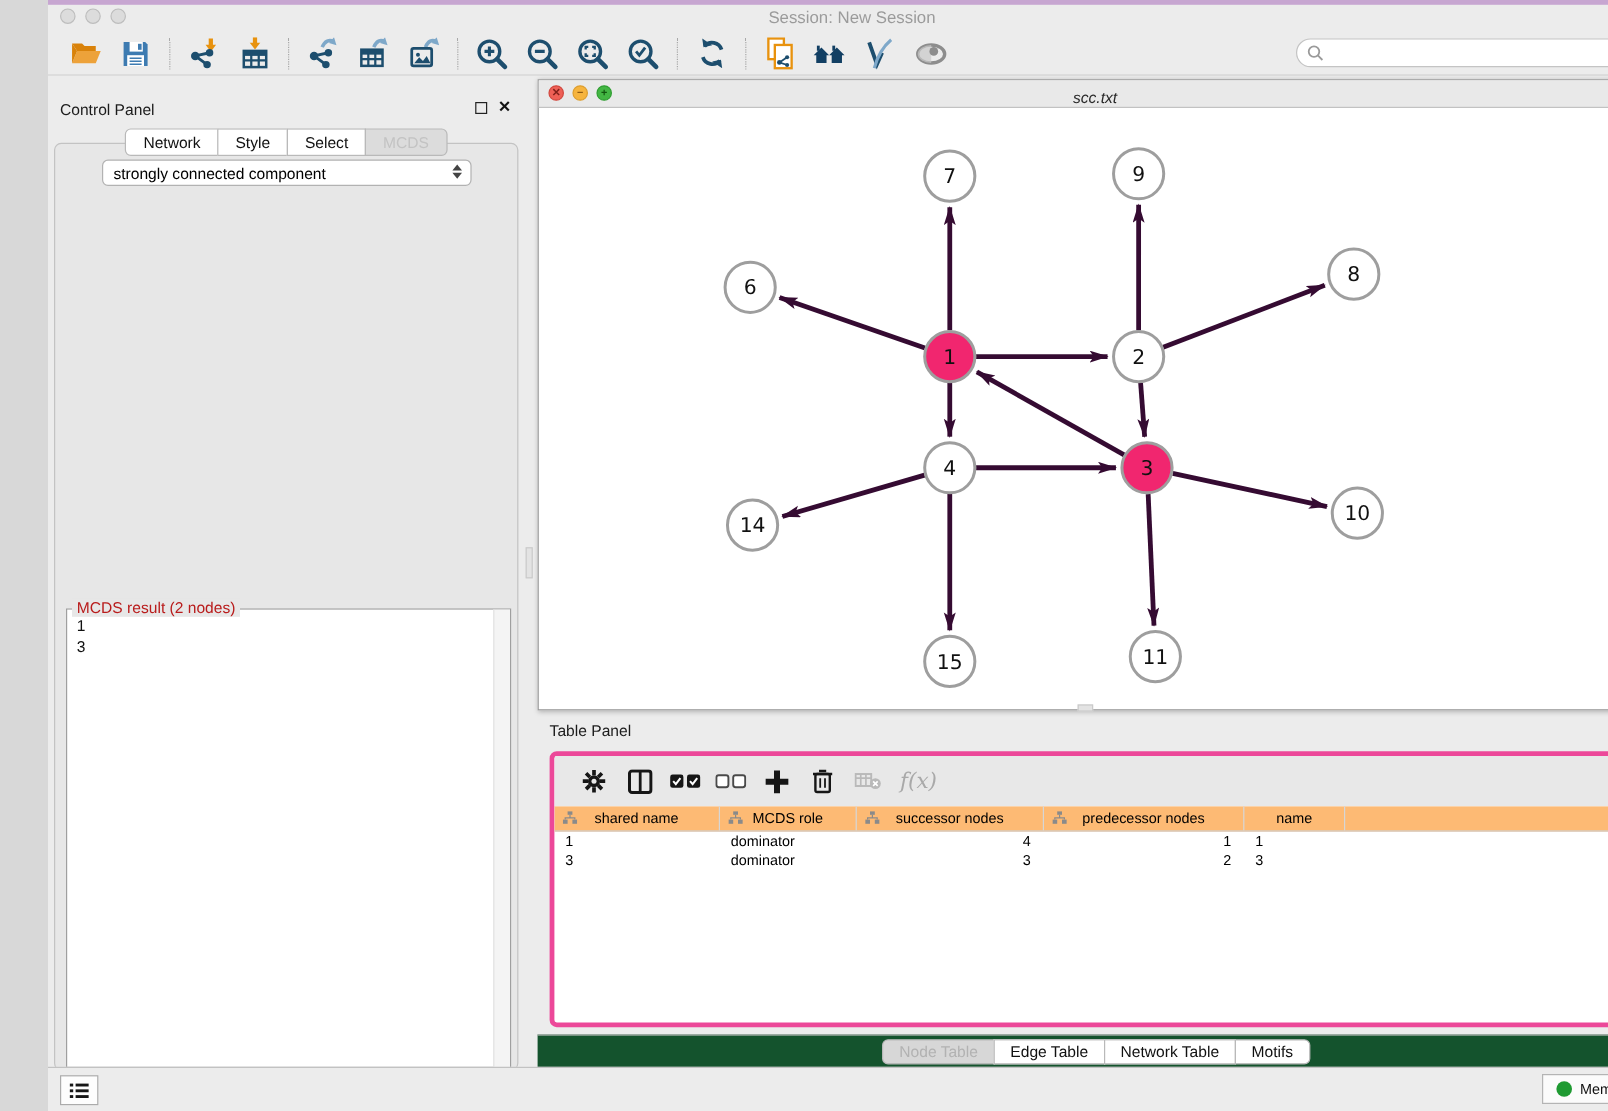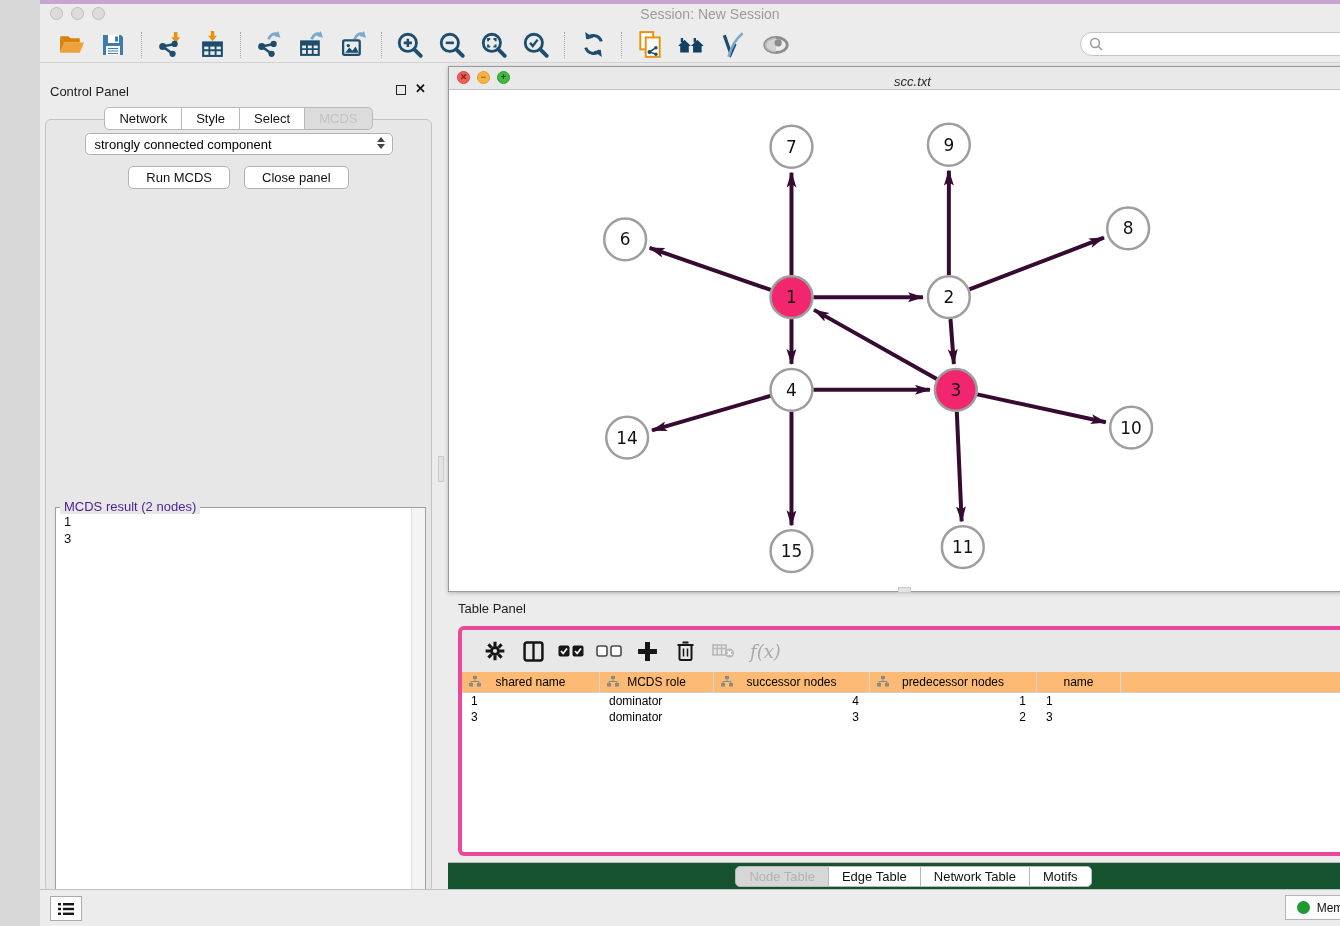--- a/index.html
+++ b/index.html
@@ -38,21 +38,21 @@
   .opt-label{margin-top:38px;text-align:center;font-size:13px;color:#111;}
   .opt-select{margin:13px auto 0;width:308px;height:22px;background:#fff;border:1px solid #b2b2b2;border-radius:5px;
               display:flex;align-items:center;padding:0 9px;font-size:13px;box-sizing:border-box;position:relative;cursor:pointer;}
   .stepper{position:absolute;right:7px;top:3px;display:flex;flex-direction:column;gap:2px;}
   .stepper i{display:block;width:0;height:0;border-left:4px solid transparent;border-right:4px solid transparent;}
   .stepper .up{border-bottom:5px solid #444;}
   .stepper .dn{border-top:5px solid #444;}
   .btn-row{display:flex;justify-content:center;gap:14px;margin-top:11px;}
   .cp-btn{background:#fff;border:1px solid #b2b2b2;border-radius:5px;padding:3px 17px;font-size:13px;color:#111;cursor:pointer;}
   .mcds-fieldset{position:absolute;left:9px;top:387px;width:369px;height:381px;background:#fff;border:1px solid #9f9f9f;}
-  .mcds-legend{position:absolute;top:-9px;left:4px;background:#e7e7e7;padding:0 4px;font-size:13px;color:#4c1d95;}
+  .mcds-legend{position:absolute;top:-9px;left:4px;background:#e7e7e7;padding:0 4px;font-size:13px;color:#b91c1c;}
   .mcds-lines{padding:5px 8px;font-size:13px;line-height:17px;color:#111;}
   .mcds-scroll{position:absolute;right:0;top:0;bottom:0;width:13px;background:#f4f4f4;border-left:1px solid #e2e2e2;}
   
   .network-window{position:absolute;left:408px;top:66px;width:929px;height:526px;background:#fff;
                   border:1px solid #9a9a9a;box-sizing:border-box;box-shadow:0 1px 4px rgba(0,0,0,.25);}
   .nw-titlebar{position:absolute;top:0;left:0;right:0;height:22px;background:#e9e9e9;border-bottom:1px solid #c2c2c2;}
   .mac-btns{position:absolute;left:8px;top:4px;display:flex;gap:7px;}
   .mac{width:13px;height:13px;border-radius:50%;box-sizing:border-box;font-size:9px;font-weight:bold;
        display:flex;align-items:center;justify-content:center;cursor:pointer;line-height:1;}
   .mac-close{background:#ee6056;border:1px solid #d2473e;color:#81201a;}
@@ -266,24 +266,20 @@
         <div class="tab">Select</div>
         <div class="tab active">MCDS</div>
       </div>
     <div class="cp-body">
       <div class="opt-select">
         <span>strongly connected component</span>
         <span class="stepper">
             <i class="up"></i>
             <i class="dn"></i>
           </span>
-      </div>
-      <div class="btn-row">
-        <button class="cp-btn">Run MCDS</button>
-        <button class="cp-btn">Close panel</button>
       </div>
       <div class="mcds-fieldset">
         <div class="mcds-legend">MCDS result (2 nodes)</div>
         <div class="mcds-lines" id="mcds-lines">
             <div>1</div>
             <div>3</div>
           </div>
         <div class="mcds-scroll"></div>
       </div>
     </div>

